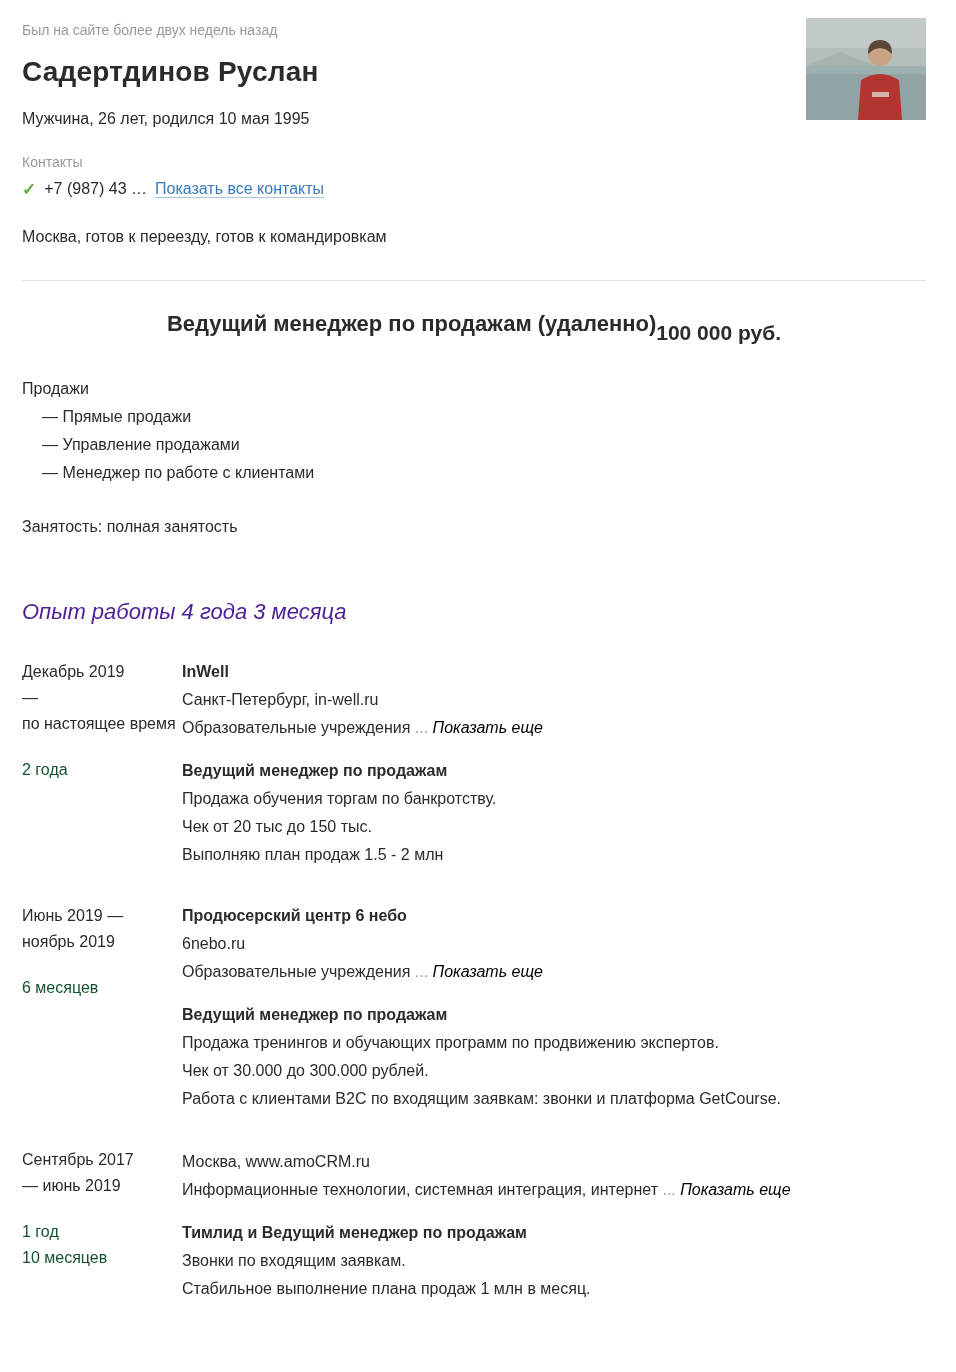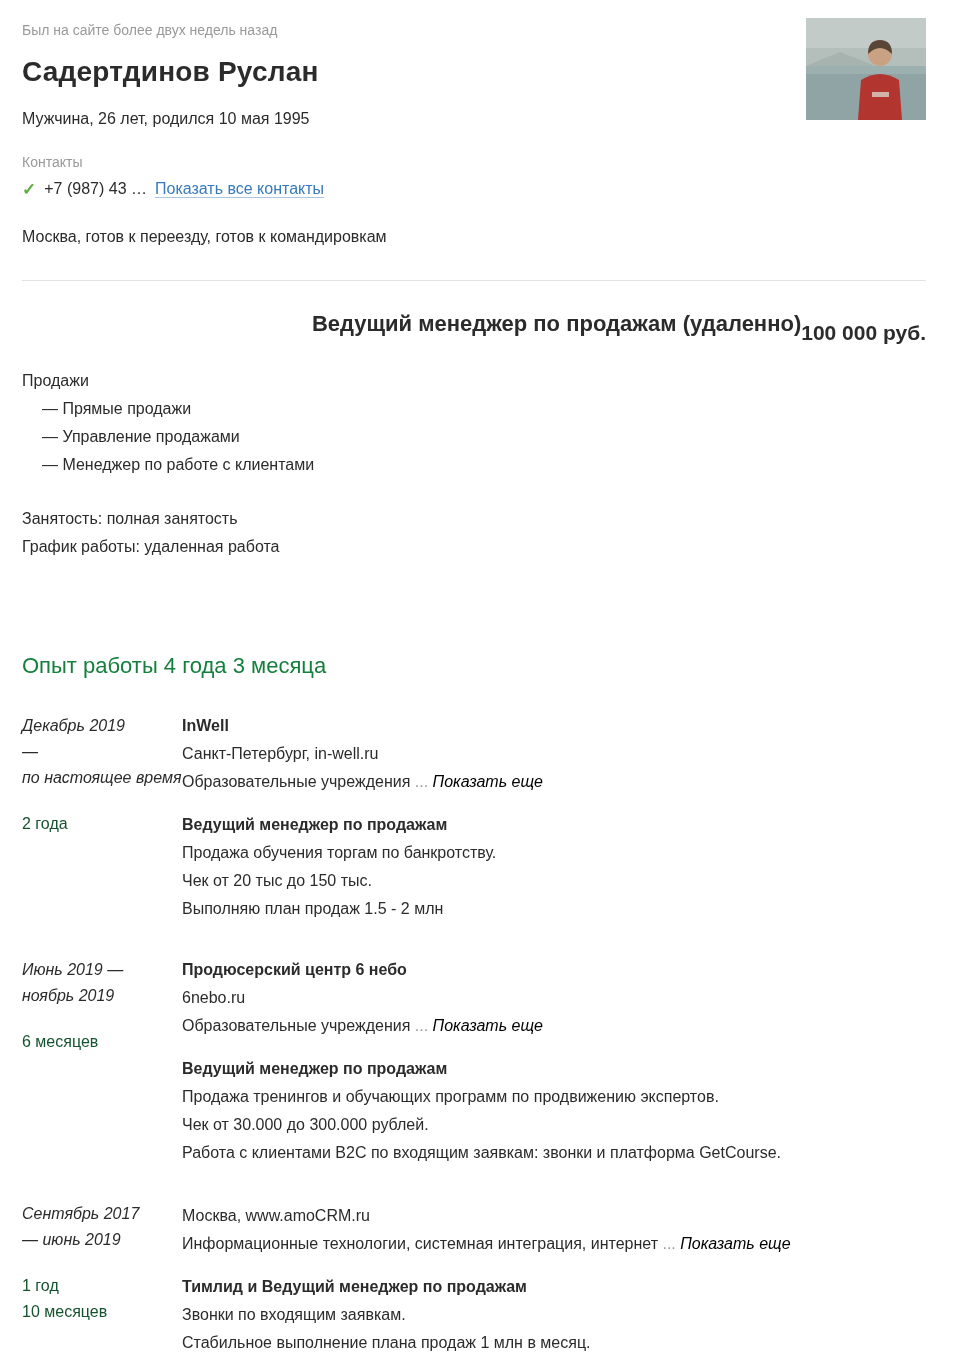--- a/index.html
+++ b/index.html
@@ -36,35 +36,35 @@
     width: 120px; height: 102px;
     flex: 0 0 120px;
     overflow: hidden;
     background: #c2c9c6;
   }
   .photo-box svg { display: block; }
 
   .divider { border: none; border-top: 1px solid #e3e3e3; margin-top: 34px; }
 
   
-  .position-row { display: flex; justify-content: flex-end; align-items: flex-start; margin-top: 30px; }
+  .position-row { display: flex; justify-content: center; align-items: flex-start; margin-top: 30px; }
   .position-title { font-size: 22px; font-weight: 700; }
   .salary { font-size: 21px; font-weight: 700; white-space: nowrap; padding-top: 10px; }
 
-  .spec-block { margin-top: 22px; line-height: 28px; }
+  .spec-block { margin-top: 30px; line-height: 28px; }
   .spec-item { padding-left: 20px; }
 
   .employment-block { margin-top: 26px; line-height: 28px; }
 
   
-  .experience-heading { margin-top: 92px; font-size: 22px; color: #15803d; font-weight: 400; }
+  .experience-heading { margin-top: 58px; font-size: 22px; color: #4c1d95; font-weight: 400; font-style: italic; }
   .exp-entry { display: flex; margin-top: 34px; }
   .exp-entry:first-of-type { margin-top: 30px; }
   .exp-left { width: 160px; flex: 0 0 160px; line-height: 26px; }
-  .exp-period { white-space: pre-line; font-style: italic; }
+  .exp-period { white-space: pre-line; }
   .exp-duration { color: #14532d; white-space: pre-line; margin-top: 20px; }
   .exp-right { flex: 1; min-width: 0; }
   .company-name { font-weight: 700; line-height: 26px; }
   .company-location { line-height: 26px; margin-top: 2px; }
   .company-industry { line-height: 26px; margin-top: 2px; }
   .muted { color: #999999; }
   a.show-more { color: #000000; text-decoration: none; cursor: pointer; font-style: italic; }
   .job-title { font-weight: 700; margin-top: 16px; line-height: 28px; }
   .job-desc { line-height: 28px; }
 </style>
@@ -110,21 +110,20 @@
 
   <div class="spec-block">
     <div>Продажи</div>
     <div class="spec-item">— Прямые продажи</div>
     <div class="spec-item">— Управление продажами</div>
     <div class="spec-item">— Менеджер по работе с клиентами</div>
   </div>
 
   <div class="employment-block">
     <div>Занятость: полная занятость</div>
-    <div>График работы: удаленная работа</div>
   </div>
 
   <h2 class="experience-heading">Опыт работы 4 года 3 месяца</h2>
 
   <div class="exp-entry">
     <div class="exp-left">
       <div class="exp-period">Декабрь 2019
 —
 по настоящее время</div>
       <div class="exp-duration">2 года</div>

